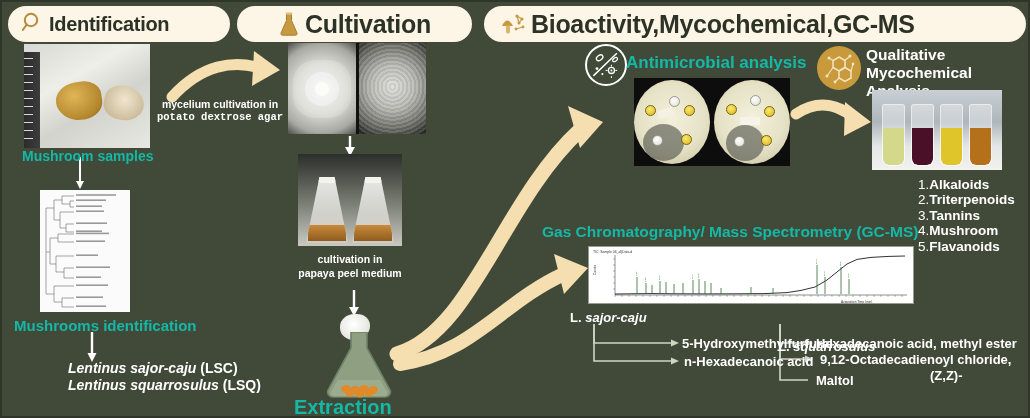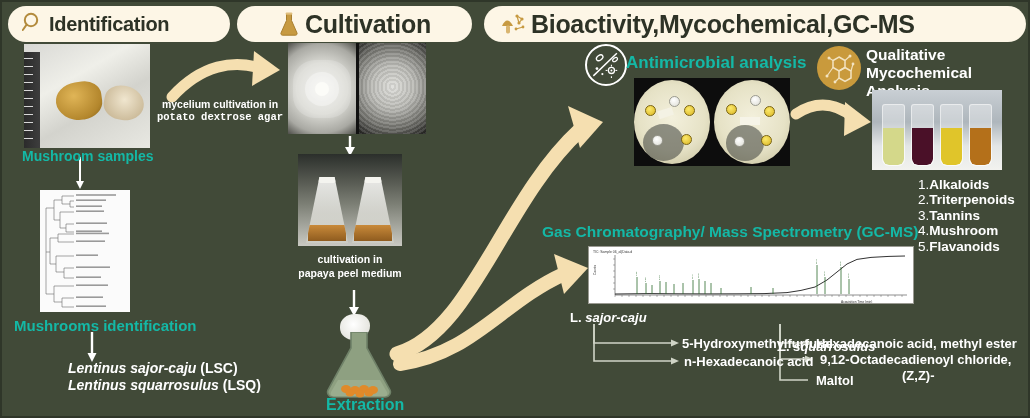--- a/index.html
+++ b/index.html
@@ -391,21 +391,21 @@
         <ellipse cx="26" cy="57" rx="5" ry="4"></ellipse>
         <ellipse cx="35" cy="58" rx="5" ry="4"></ellipse>
         <ellipse cx="44" cy="57" rx="5" ry="4"></ellipse>
         <ellipse cx="53" cy="58" rx="5" ry="4"></ellipse>
         <ellipse cx="30" cy="61" rx="4.4" ry="3.4"></ellipse>
         <ellipse cx="40" cy="62" rx="4.4" ry="3.4"></ellipse>
         <ellipse cx="49" cy="61" rx="4.4" ry="3.4"></ellipse>
       </g>
     </svg>
   </div>
-  <div class="white-label" style="left:324px; top:394px; font-size:16px;">Extraction</div>
+  <div class="white-label" style="left:292px; top:394px; font-size:20px;">Extraction</div>
 
   <div id="antimicro-badge">
     <svg viewBox="0 0 42 42" width="38" height="38">
       <line x1="7" y1="33" x2="33" y2="8" stroke="#fff" stroke-width="1.6"></line>
       <ellipse cx="14" cy="13" rx="4" ry="2.6" fill="none" stroke="#fff" stroke-width="1.4" transform="rotate(-35 14 13)"></ellipse>
       <circle cx="27" cy="27" r="3.4" fill="none" stroke="#fff" stroke-width="1.4"></circle>
       <circle cx="27" cy="27" r="1.1" fill="#fff"></circle>
       <g stroke="#fff" stroke-width="1.2">
         <line x1="27" y1="22.6" x2="27" y2="20.6"></line>
           <line x1="27" y1="33.4" x2="27" y2="35.4"></line>
@@ -595,16 +595,16 @@
   </div>
   <div class="cmpd" style="left:680px; top:334px;">5-Hydroxymethylfurfural</div>
   <div class="cmpd" style="left:682px; top:352px;">n-Hexadecanoic acid</div>
 
   <div class="sp-name" style="left:776px; top:308px;margin-top:29px;">
     <span>L.</span>
     <em>squarrosulus</em>
   </div>
   <div class="cmpd" style="left:814px; top:334px;">Hexadecanoic acid, methyl ester</div>
   <div class="cmpd" style="left:818px; top:350px;">9,12-Octadecadienoyl chloride,</div>
-  <div class="cmpd" style="left:900px; top:366px;">(Z,Z)-</div>
+  <div class="cmpd" style="left:928px; top:366px;">(Z,Z)-</div>
   <div class="cmpd" style="left:814px; top:371px;">Maltol</div>
 
 </div>
 
 </body></html>

